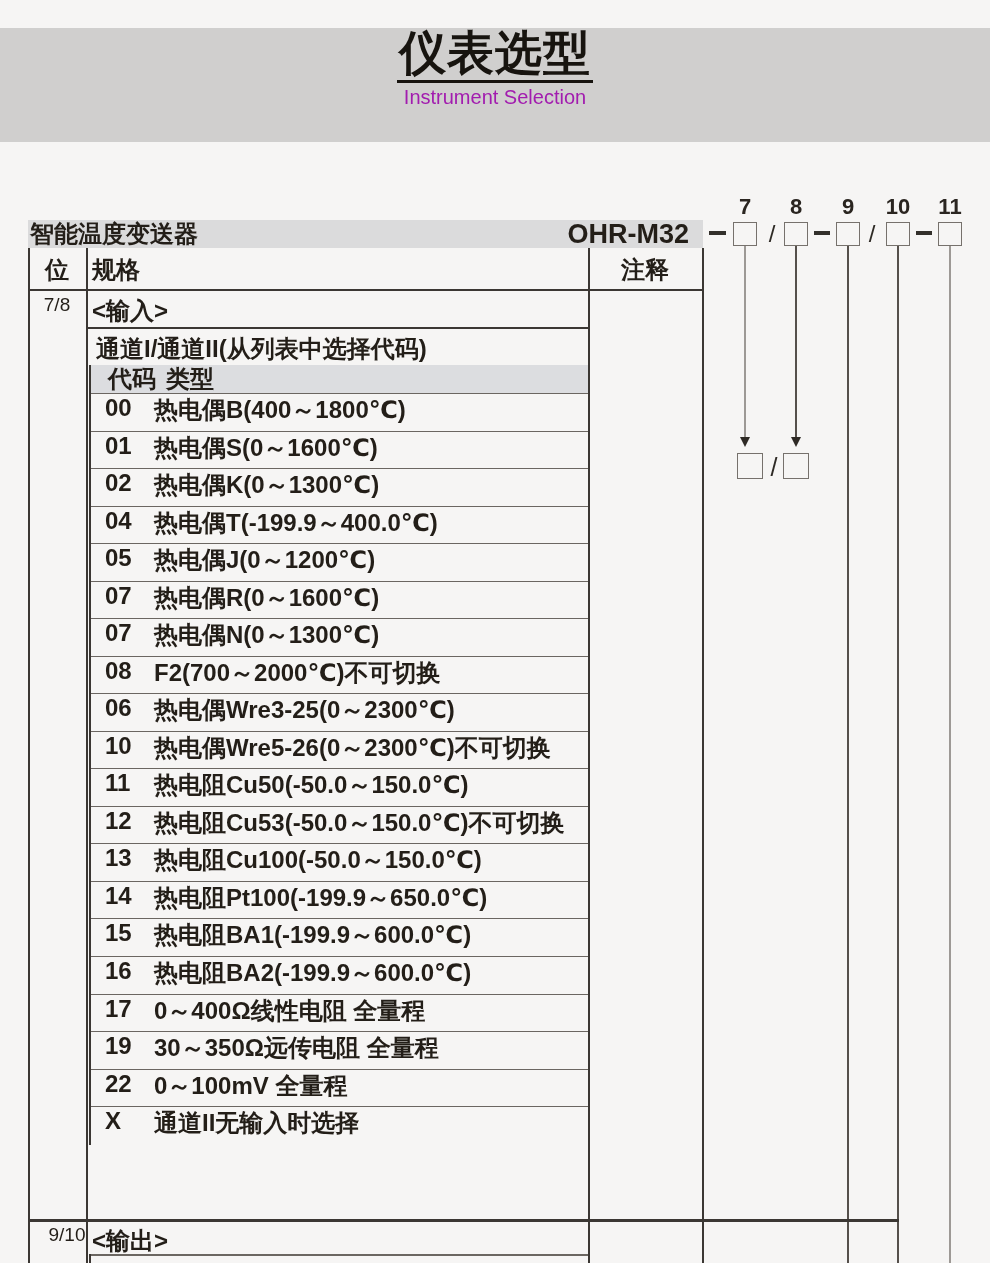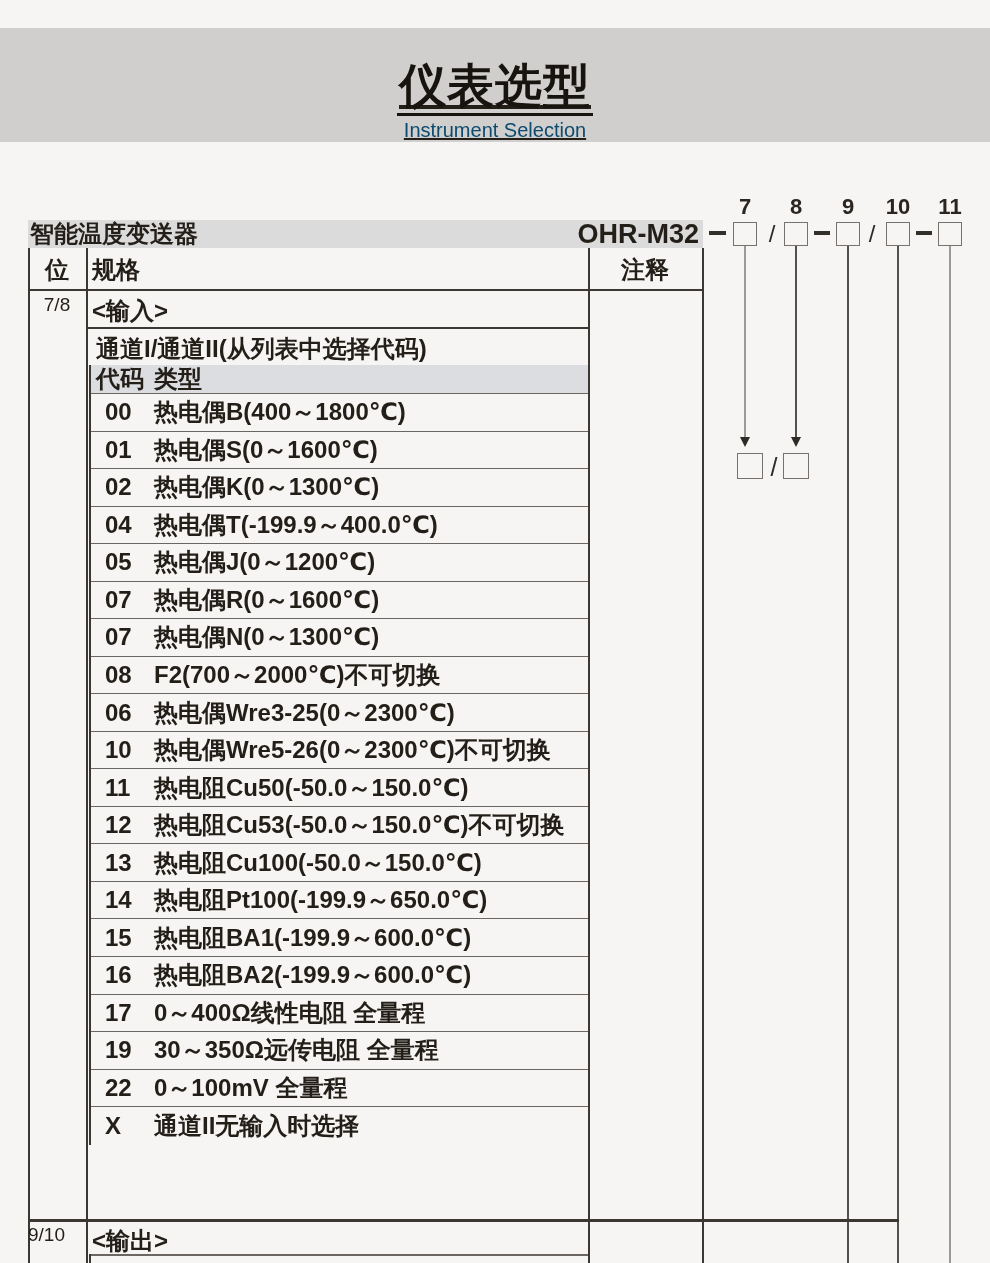--- a/index.html
+++ b/index.html
@@ -9,63 +9,63 @@
     background: #f6f5f4;
     font-family: "Liberation Sans", "DejaVu Sans", sans-serif;
     color: #231e18;
   }
   .abs { position: absolute; }
 
   
   #header-band {
     position: absolute; left: 0; top: 28px; width: 990px; height: 114px;
     background: #d0cfce;
-    display: flex; flex-direction: column; align-items: center; justify-content: flex-end; text-decoration: underline;
+    display: flex; flex-direction: column; align-items: center; justify-content: flex-start;
   }
   #page-title {
     font-size: 47px; font-weight: 700; line-height: 1.05;
     letter-spacing: 1px; color: #17140f;
     border-bottom: 3px solid #17140f; padding: 0 2px 3px 2px;
   }
   #page-subtitle {
-    margin-top: 3px; font-size: 20px; font-weight: 400; color: #0c4a6e;
+    margin-top: 3px; font-size: 20px; font-weight: 400; color: #a21caf;
     letter-spacing: 0px;
   }
 
   
   #product-strip {
     position: absolute; left: 28px; top: 220px; width: 675px; height: 28px;
     background: #dbdbdc;
     display: flex; justify-content: space-between; align-items: center;
   }
   #product-name { font-size: 24px; font-weight: 700; padding-left: 2px; line-height: 28px; }
-  #product-model { font-size: 27px; font-weight: 700; padding-right: 4px; line-height: 28px; }
+  #product-model { font-size: 27px; font-weight: 700; padding-right: 14px; line-height: 28px; }
 
   
   #sel-table { position: absolute; left: 28px; top: 248px; width: 676px; height: 1015px; }
   .vline { position: absolute; top: 0; width: 2px; height: 1015px; background: #3b3733; }
   .hline { position: absolute; background: #3b3733; }
 
   .cell-text { position: absolute; font-weight: 700; font-size: 24px; }
   .pos-num { font-weight: 400; font-size: 19px; }
 
   
   #input-list {
     position: absolute; left: 61px; top: 117px; width: 499px;
     border-left: 2px solid #3b3733; box-sizing: border-box;
   }
   #list-header {
     height: 28px; background: #dcdde0; border-bottom: 1px solid #6b6661;
     display: flex; align-items: center; font-weight: 700; font-size: 24px;
   }
-  #list-header .hdr-code { padding-left: 5px; width: 58px; }
+  #list-header .hdr-code { padding-left: 17px; width: 58px; }
   .code-row {
     height: 37.545px; box-sizing: border-box;
     border-bottom: 1px solid #6b6661;
-    display: flex; align-items: center;
+    display: flex; align-items: flex-start;
     font-weight: 600; font-size: 24px; white-space: nowrap;
   }
   .code-row:last-child { border-bottom: none; }
   .code-cell { padding-left: 14px; width: 49px; flex: none; }
   .type-cell { flex: 1; }
 
   
   .pos-label { position: absolute; top: 194px; width: 40px; text-align: center;
     font-size: 22px; font-weight: 600; color: #2a2520; }
   .code-box { position: absolute; top: 222px; width: 24px; height: 24px;
@@ -227,20 +227,20 @@
           <span class="code-cell">22</span>
           <span class="type-cell">0～100mV 全量程</span>
         </div>
         <div class="code-row">
           <span class="code-cell">X</span>
           <span class="type-cell">通道II无输入时选择</span>
         </div>
       </div>
   </div>
 
-  <div class="cell-text pos-num" style="left:0;top:976px;width:58px;text-align:left">9/10</div>
+  <div class="cell-text pos-num" style="left:10px;top:976px;width:58px;text-align:center">9/10</div>
   <div class="cell-text" style="left:64px;top:977px">&lt;输出&gt;</div>
 </div>
 
 <div class="abs" style="left:28px;top:1219px;width:871px;height:2.5px;background:#3b3733"></div>
 
 <div class="abs" style="left:89px;top:1254px;width:499px;height:1.5px;background:#6b6661"></div>
 <div class="abs" style="left:89px;top:1254px;width:2px;height:9px;background:#3b3733"></div>
 
 </body></html>

